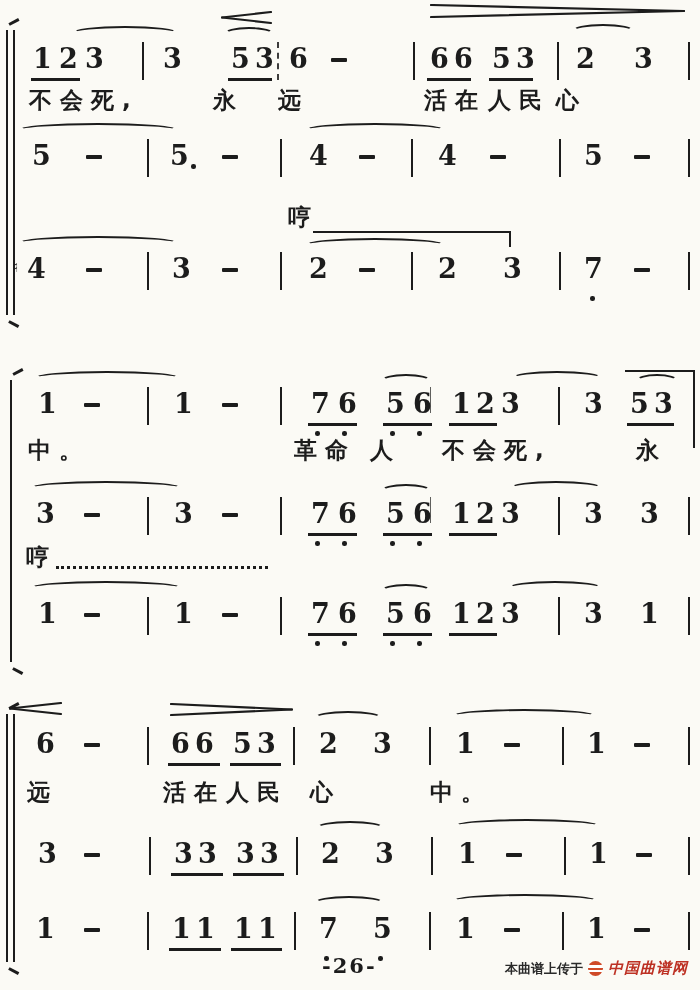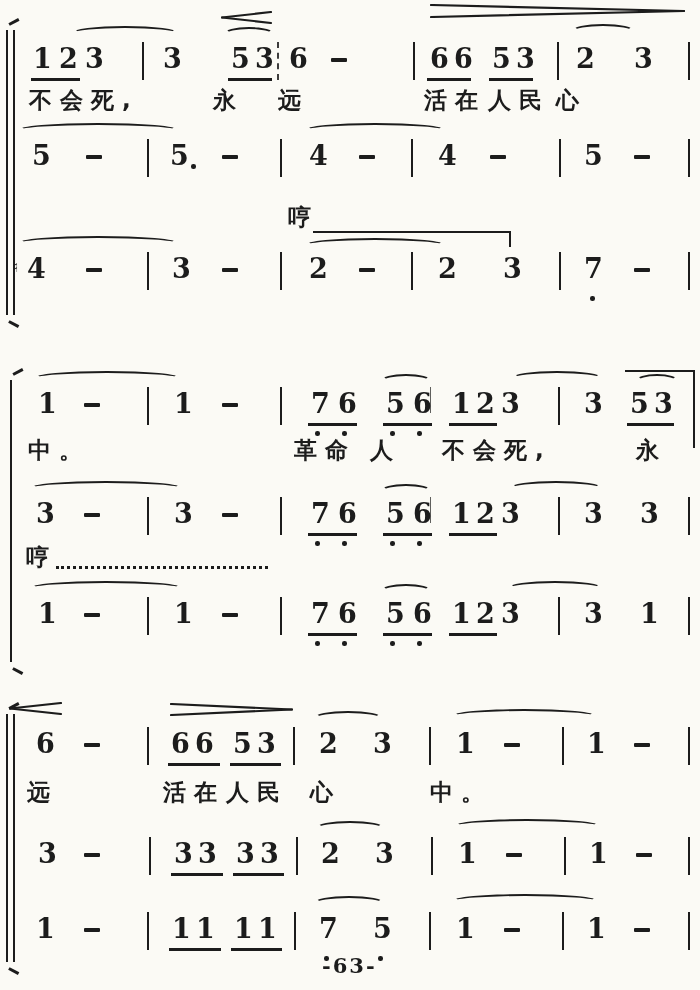--- a/index.html
+++ b/index.html
@@ -32,21 +32,26 @@
   .watermark{position:absolute;left:505px;top:959px;display:flex;align-items:center;gap:5px;
     font:600 13px "DejaVu Sans",sans-serif;color:#2a2a2a;white-space:nowrap;}
   .wm-logo{width:15px;height:15px;border-radius:50%;display:inline-block;flex:0 0 auto;
     background:linear-gradient(#cf4a28 30%,#fff 30% 44%,#cf4a28 44% 58%,#fff 58% 72%,#cf4a28 72%);}
   .wm-site{font:800 15px "DejaVu Sans",sans-serif;font-style:italic;color:var(--wm,#bd3124);letter-spacing:1px;}
 </style>
 </head>
 <body>
 
 <div id="sheet" style="background: rgb(251, 250, 245);">
-  <div class="pagenum">-63-</div>
+  <div class="pagenum">-26-</div>
+  <div class="watermark">
+    <span>本曲谱上传于</span>
+    <span class="wm-logo"></span>
+    <span class="wm-site">中国曲谱网</span>
+  </div>
 <div class="brace double" style="position: absolute; left: 6px; top: 30px; height: 285px;"></div>
     <div class="note" style="position: absolute; left: 33px; top: 45px;">1</div>
     <div class="note" style="position: absolute; left: 59px; top: 45px;">2</div>
     <div class="note" style="position: absolute; left: 85px; top: 45px;">3</div>
     <div class="note" style="position: absolute; left: 163px; top: 45px;">3</div>
     <div class="note" style="position: absolute; left: 231px; top: 45px;">5</div>
     <div class="note" style="position: absolute; left: 255px; top: 45px;">3</div>
     <div class="note" style="position: absolute; left: 289px; top: 45px;">6</div>
     <div class="dash" style="position: absolute; left: 331px; top: 58px; width: 16px; height: 4px;"></div>
     <div class="note" style="position: absolute; left: 430px; top: 45px;">6</div>

